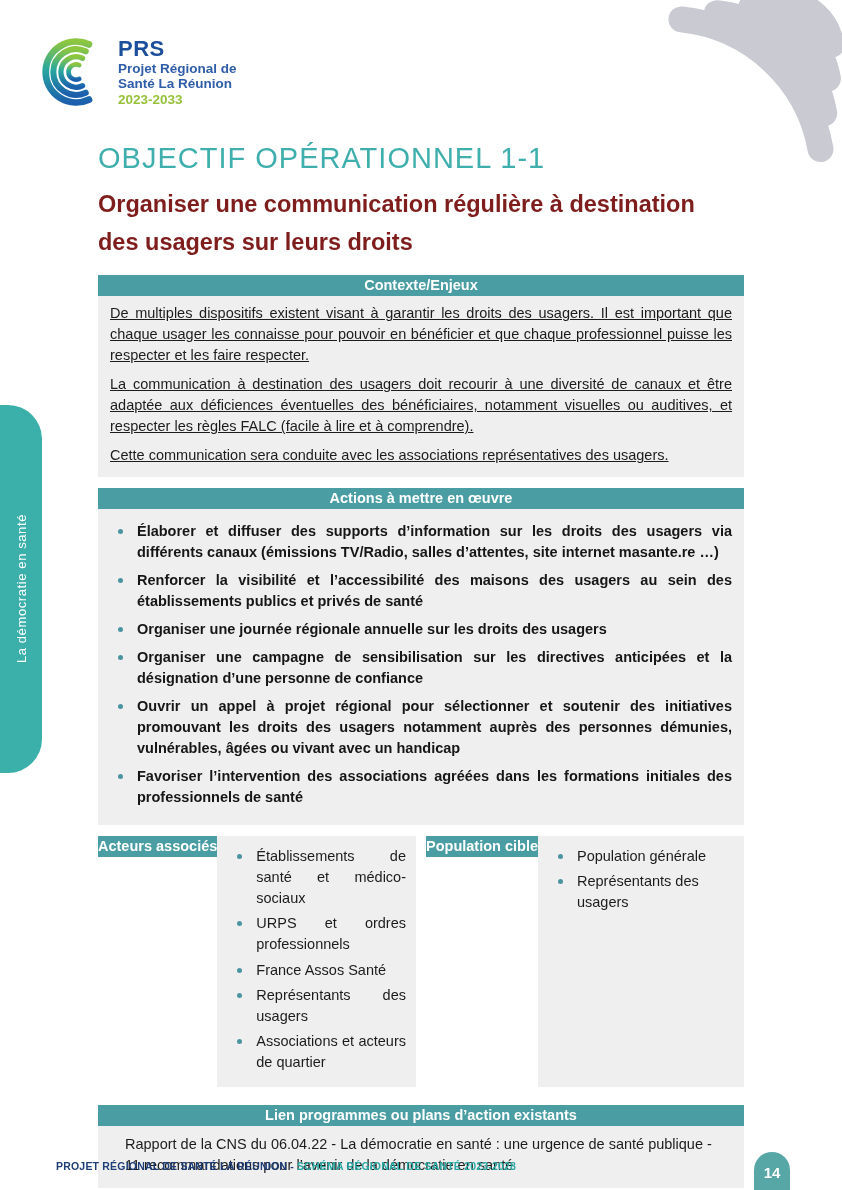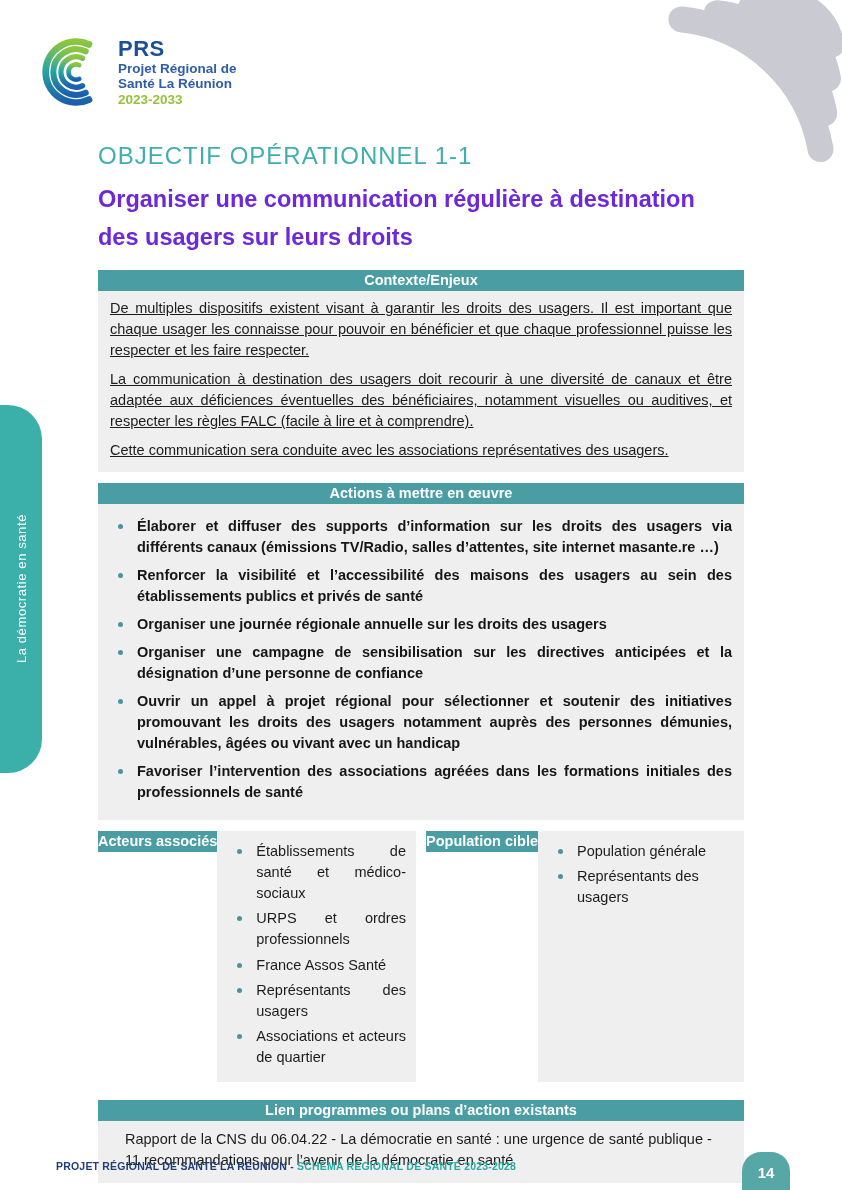--- a/index.html
+++ b/index.html
@@ -16,22 +16,22 @@
   .corner-arcs{position:absolute;top:0;right:0;}
 
   
   .side-tab{position:absolute;left:0;top:405px;width:42px;height:368px;background:#3bafa9;
             border-radius:0 34px 34px 0;display:flex;align-items:center;justify-content:center;}
   .side-tab span{writing-mode:vertical-rl;transform:rotate(180deg);color:#ffffff;
                  font-size:13px;letter-spacing:0.6px;white-space:nowrap;}
 
   
   .main{position:absolute;left:98px;top:142px;width:646px;}
-  .kicker{font-size:24px;font-weight:400;color:#3fafad;letter-spacing:1px;}
-  .title{margin:10px 0 0 0;font-size:23.5px;font-weight:700;color:#6d28d9;line-height:1.62;}
+  .kicker{font-size:29px;font-weight:400;color:#3fafad;letter-spacing:1px;}
+  .title{margin:10px 0 0 0;font-size:23.5px;font-weight:700;color:#7f1d1d;line-height:1.62;}
 
   .bar{background:#4a9ea3;color:#ffffff;font-weight:700;font-size:14.5px;text-align:center;
        line-height:21px;height:21px;}
   .panel{background:#efefef;font-size:14.5px;line-height:1.45;color:#1c1c1c;}
   .panel.paras{padding:7px 12px 9px 12px;text-align:justify;text-decoration:underline;}
   .panel.paras p{margin:0 0 8px 0;}
   .panel.paras p:last-child{margin-bottom:2px;}
 
   .mt14{margin-top:14px;} .mt9{margin-top:11px;} .mt18{margin-top:18px;}
 
@@ -50,21 +50,21 @@
   .col .panel{flex:1;padding:7px 10px 10px 0;}
   .col-left .panel{text-align:justify;}
   .col .panel li{margin:3px 0 4px 0;}
 
   .panel.lien{padding:8px 14px 12px 27px;}
 
   
   .footer{position:absolute;left:56px;bottom:18px;font-size:10.5px;font-weight:700;
           letter-spacing:0.2px;white-space:nowrap;}
   .f-blue{color:#1e3e78;} .f-teal{color:#2baaa5;}
-  .page-badge{position:absolute;right:52px;bottom:0;width:48px;height:38px;background:#58a7a7;
+  .page-badge{position:absolute;right:52px;bottom:0;width:36px;height:38px;background:#58a7a7;
               border-radius:19px 19px 0 0;color:#ffffff;font-weight:700;font-size:15px;
               display:flex;align-items:center;justify-content:center;padding-top:3px;box-sizing:border-box;}
 </style>
 </head>
 <body>
 
 <div class="page">
 
   <div class="logo">
     <svg width="80" height="76" viewBox="0 0 100 100">

